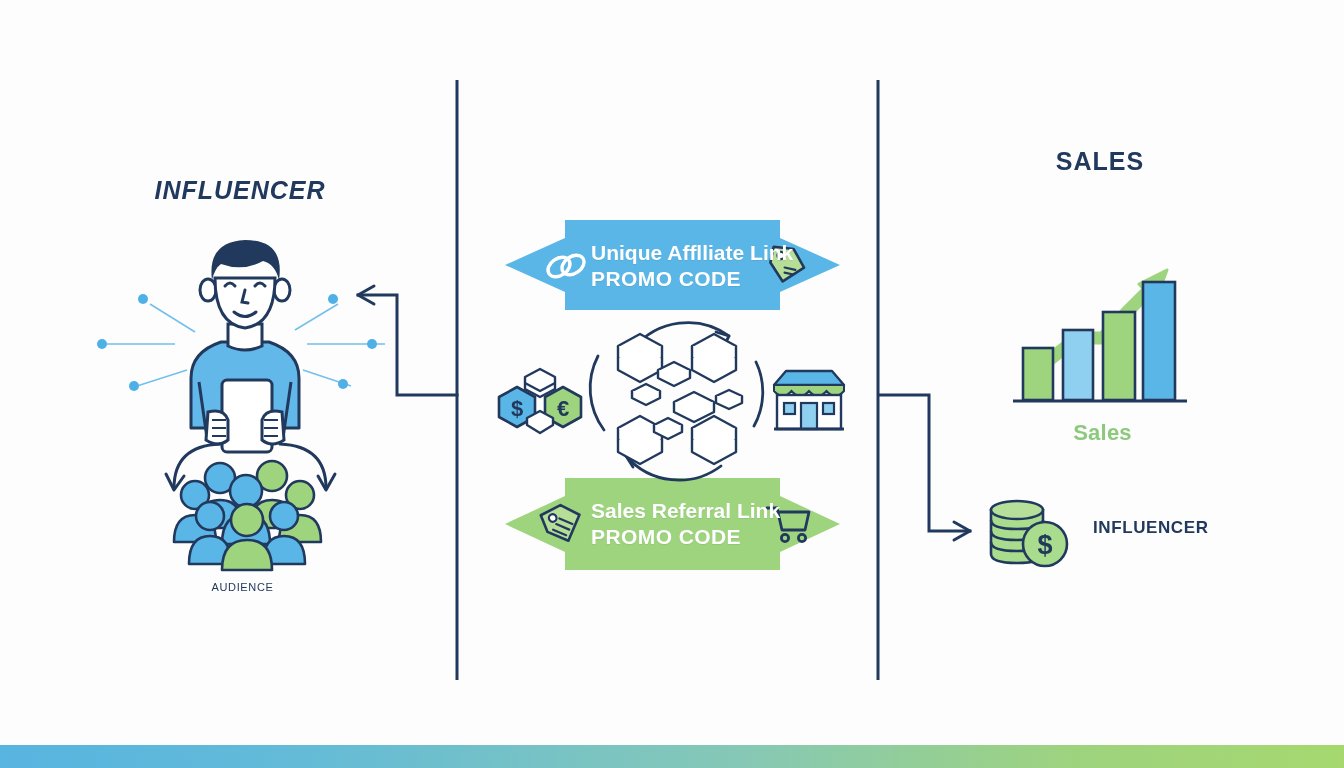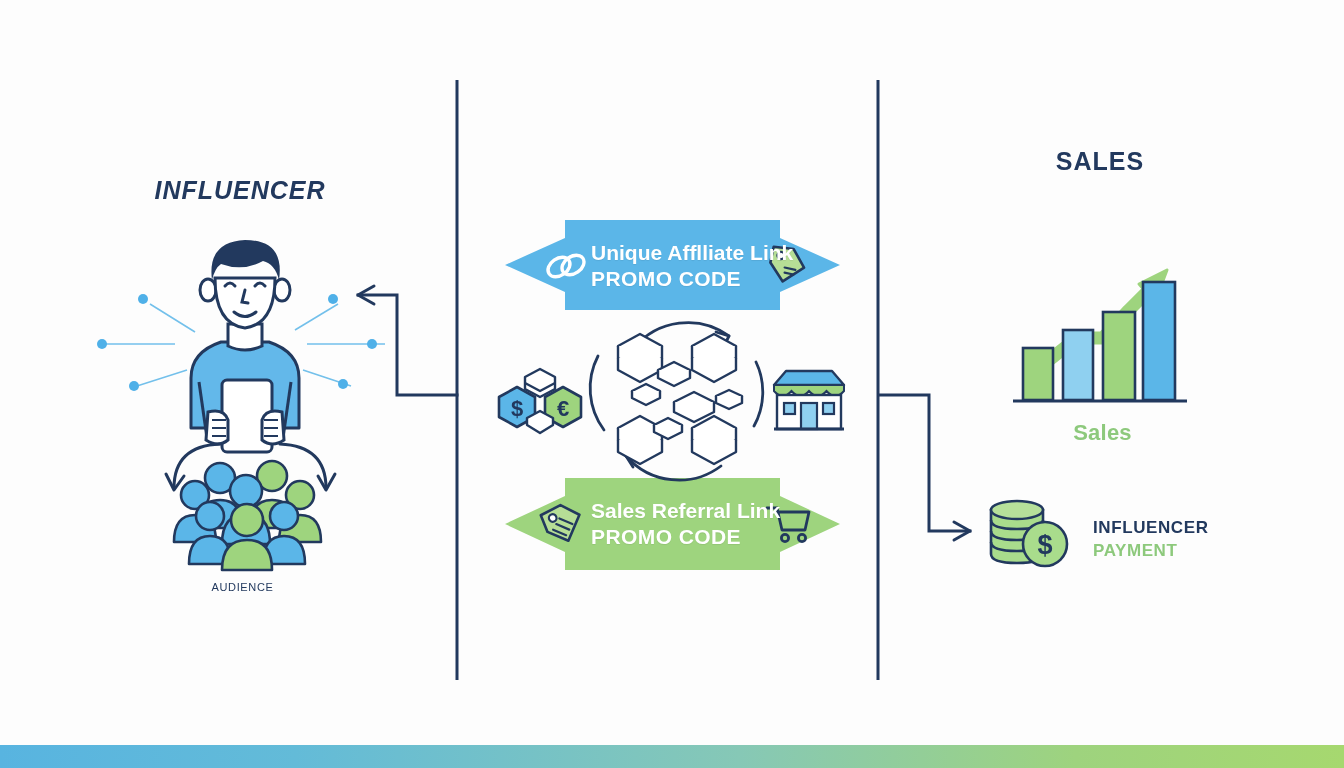--- a/index.html
+++ b/index.html
@@ -359,18 +359,17 @@
         <path d="M 6 39 q 0 9 26 9 q 26 0 26 -9"></path>
         <path d="M 6 50 q 0 9 26 9 q 26 0 26 -9"></path>
       </g>
       <circle cx="60" cy="52" r="22" fill="#a9dc8c"></circle>
       <text x="60" y="62" font-family="Liberation Sans, sans-serif" font-size="27" font-weight="bold" fill="#22395e" text-anchor="middle" stroke="none">$</text>
     </g>
   </svg>
 
   <div id="commission-block">
     <span class="l1">INFLUENCER</span>
-    <span class="l2">PAYMENT</span>
   </div>
 
   <div id="bottom-bar"></div>
 
 </div>
 
 </body></html>

